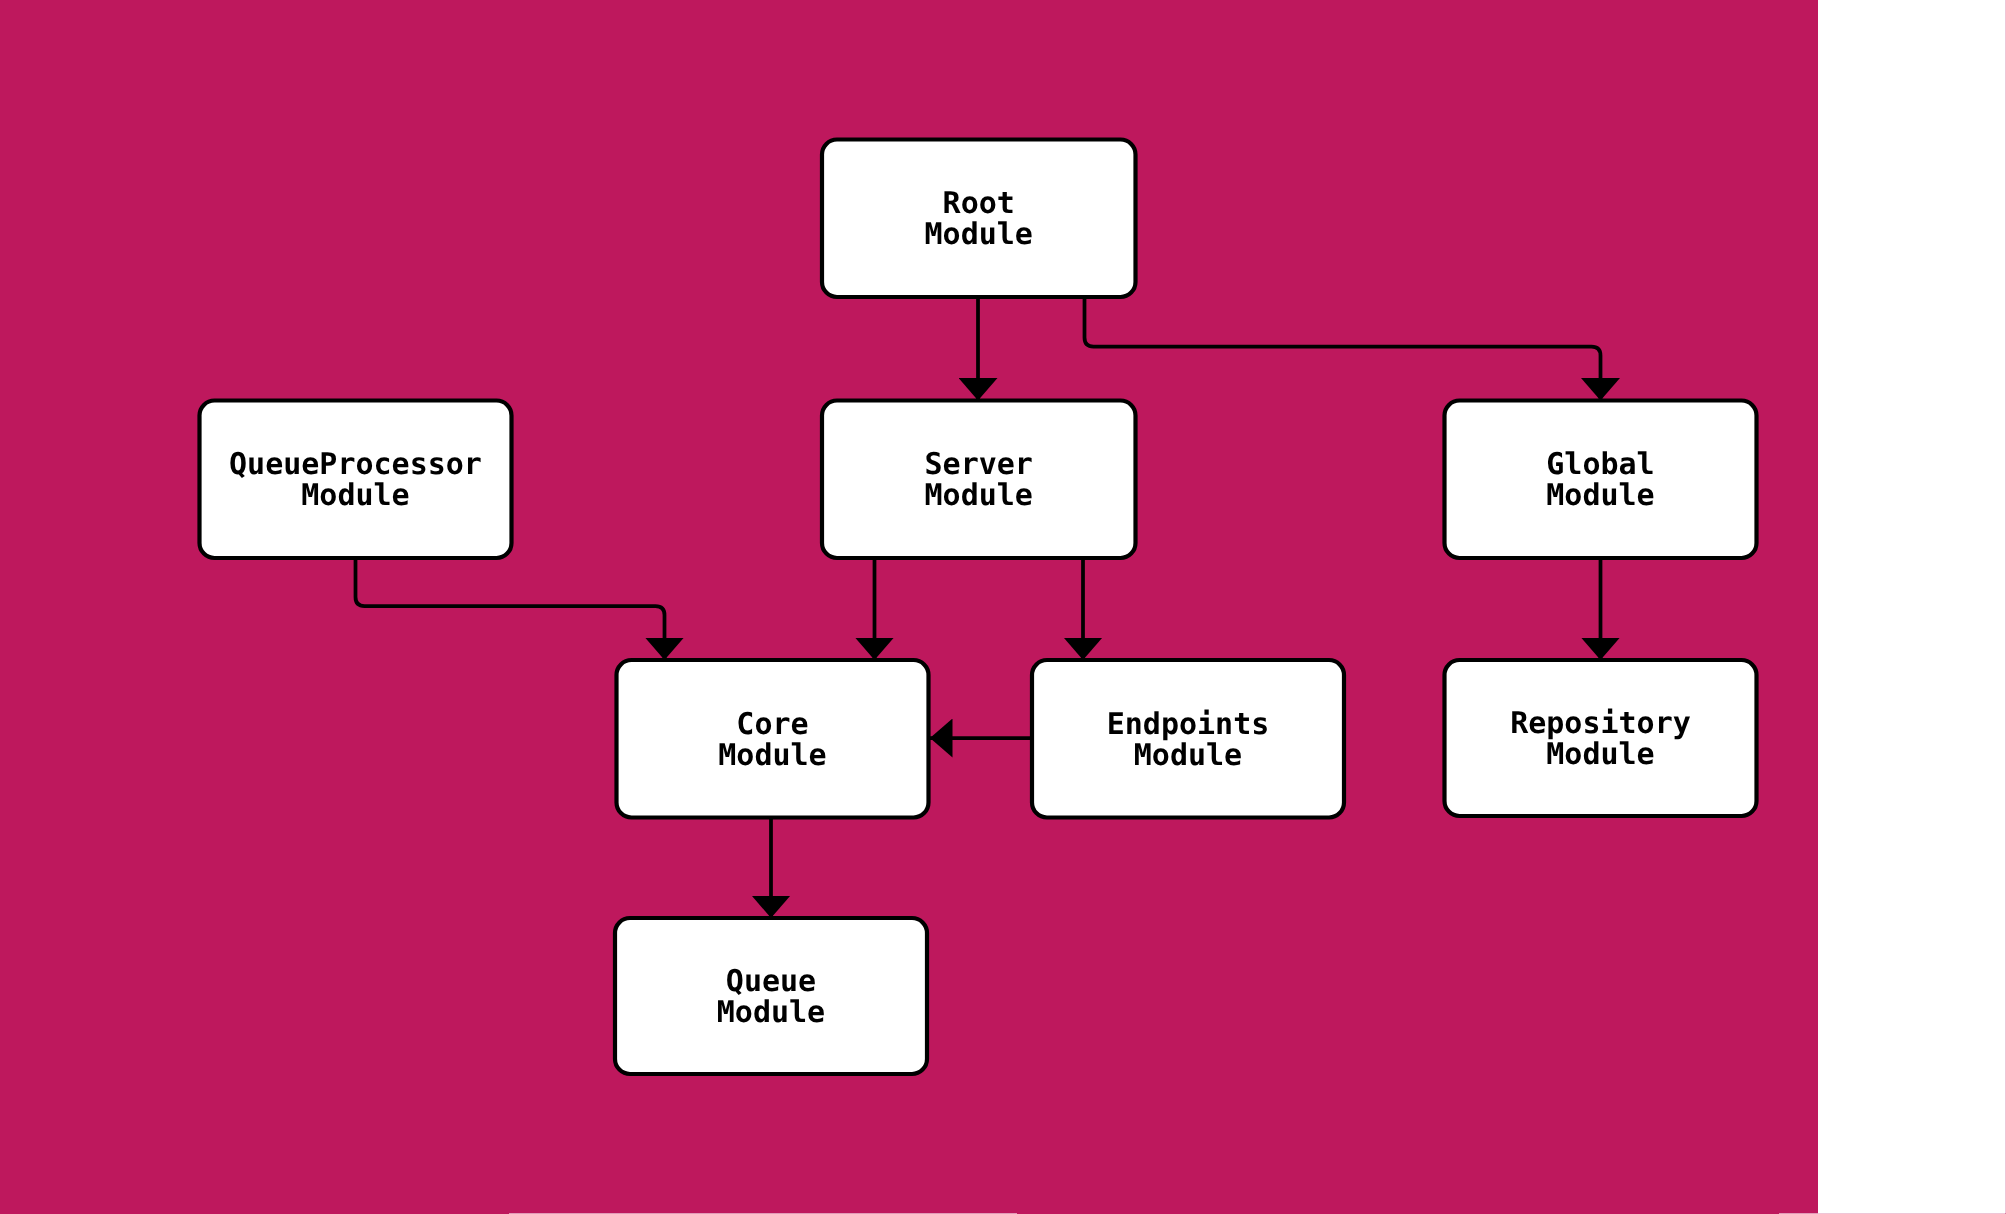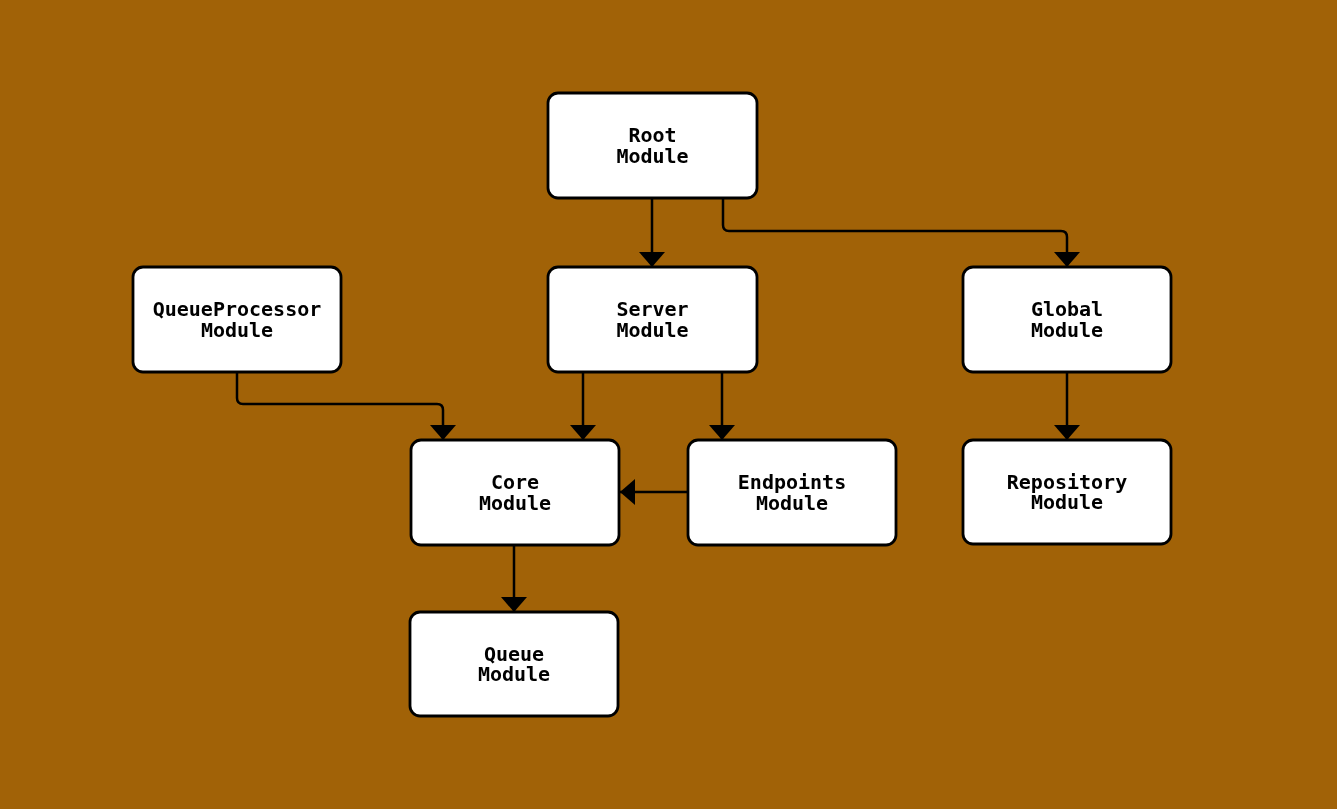--- a/index.html
+++ b/index.html
@@ -2,23 +2,23 @@
 <html><head>
 <meta charset="utf-8">
 <style>
   html, body {
     margin: 0;
     padding: 0;
     background: #ffffff;
   }
   .canvas {
     position: relative;
-    width: 1337px;
+    width: 1212px;
     height: 809px;
-    background: #a16207;
+    background: #be185d;
     overflow: hidden;
     text-decoration: underline;
   }
   svg {
     display: block;
     width: 1337px;
     height: 809px;
   }
   .node-box {
     fill: #ffffff;

